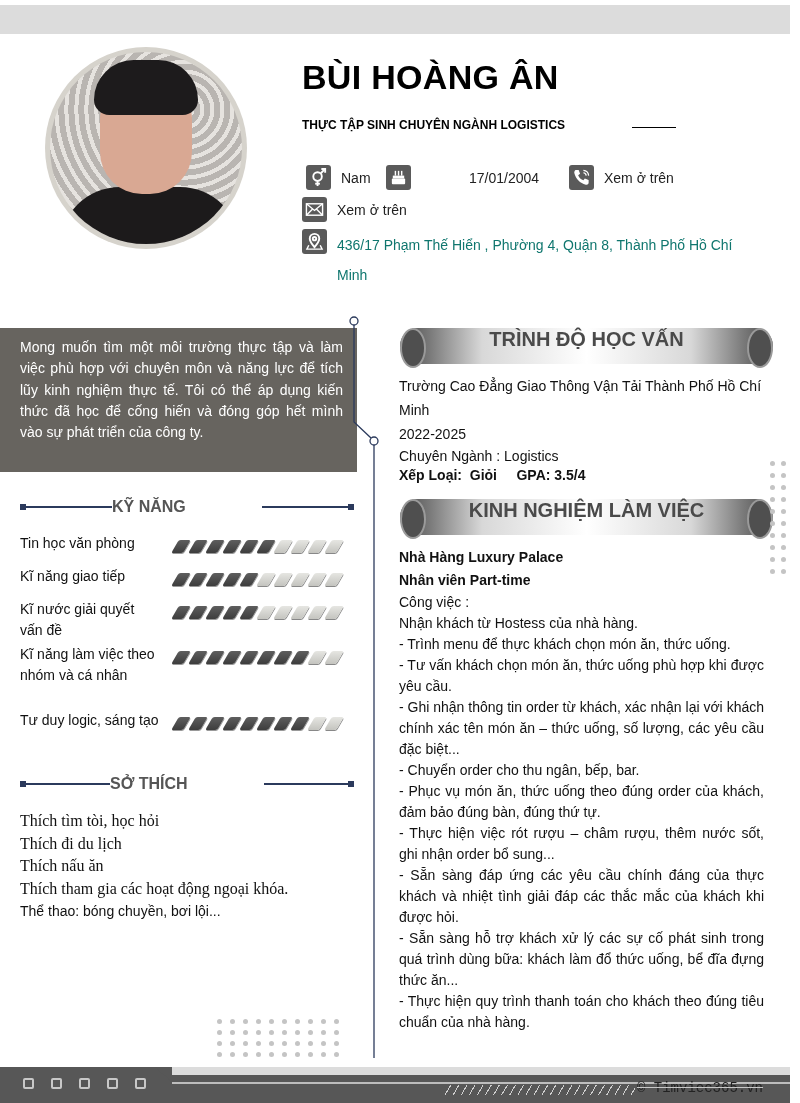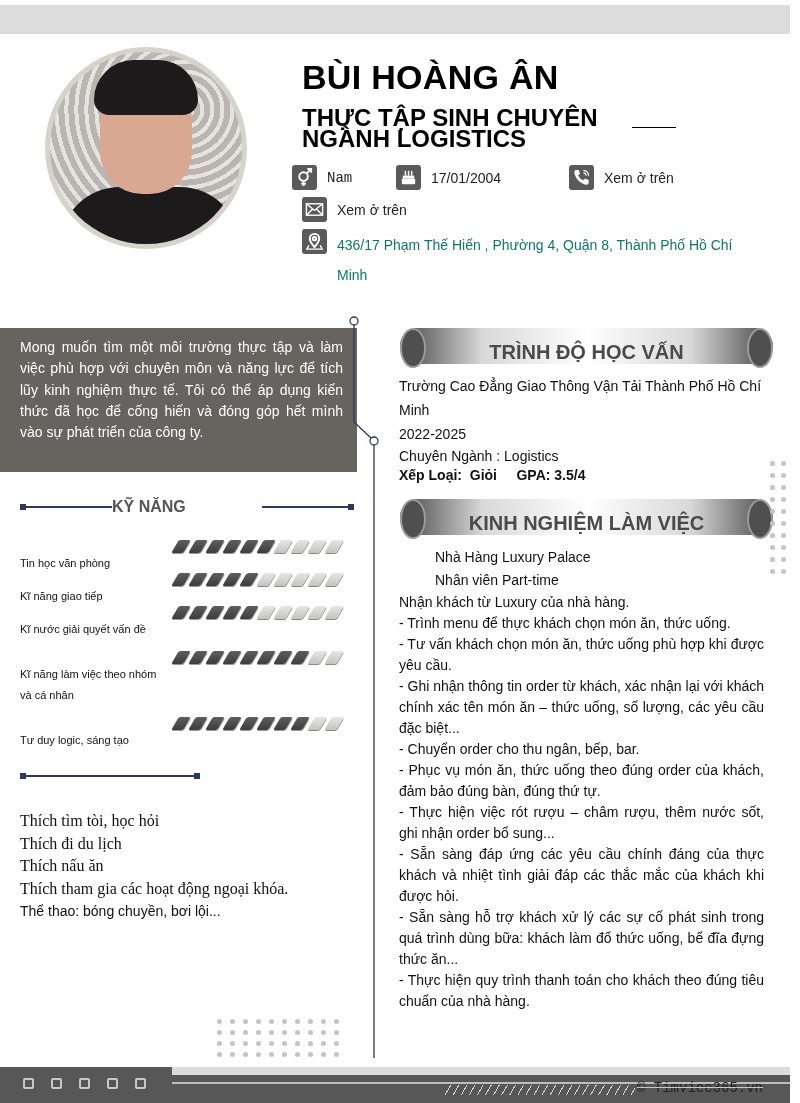--- a/index.html
+++ b/index.html
@@ -10,59 +10,59 @@
 
   .avatar { position: absolute; left: 45px; top: 47px; width: 202px; height: 202px; border-radius: 50%;
     background: #d6d3cc; padding: 5px; }
   .avatar-inner { width: 100%; height: 100%; border-radius: 50%; overflow: hidden; position: relative;
     background: repeating-radial-gradient(ellipse at 70% 30%, #b9b5b1 0 6px, #e6e3df 6px 10px); }
   .avatar-inner .head { position: absolute; left: 50px; top: 22px; width: 92px; height: 120px; border-radius: 46px 46px 42px 42px; background: #d9a893; }
   .avatar-inner .hair { position: absolute; left: 44px; top: 8px; width: 104px; height: 55px; border-radius: 52px 52px 20px 20px; background: #1d1b1c; }
   .avatar-inner .body { position: absolute; left: 10px; top: 135px; width: 180px; height: 80px; border-radius: 60px 60px 0 0; background: #1c1a1b; }
 
   .name { position: absolute; left: 302px; top: 58px; font-size: 34px; font-weight: 700; color: #000; letter-spacing: 0.3px; }
-  .job-title { position: absolute; left: 302px; top: 107px; width: 300px; font-size: 24px; font-weight: 700; color: #000; line-height: 21px; }
+  .job-title { position: absolute; left: 302px; top: 115px; width: 300px; font-size: 12px; font-weight: 700; color: #000; line-height: 21px; }
   .title-line { position: absolute; left: 632px; top: 127px; width: 44px; height: 1px; background: #000; }
 
   .info-row { position: absolute; display: flex; align-items: center; font-size: 14px; color: #222; }
   .icon-box { width: 25px; height: 25px; background: #5a5a5a; border-radius: 3px; display: flex; align-items: center; justify-content: center; color: #fff; margin-right: 10px; flex-shrink: 0; }
   .icon-box svg { width: 19px; height: 19px; }
   .addr { position: absolute; left: 337px; top: 230px; width: 420px; font-size: 14px; line-height: 30px; color: #0f766e; }
 
   .objective { position: absolute; left: 0; top: 328px; width: 357px; height: 144px; background: #67645f; color: #fff; font-size: 14px; line-height: 21.3px; padding: 9px 14px 0 20px; text-align: justify; }
 
   .timeline { position: absolute; left: 0; top: 0; width: 800px; height: 1103px; pointer-events: none; }
 
   .sec-head { position: absolute; display: flex; align-items: center; }
   .sec-head .ln { height: 2px; background: #2b3a5c; position: relative; }
   .sec-head .sq { width: 6px; height: 6px; background: #2b3a5c; position: absolute; top: -2px; }
   .sec-head .label { font-size: 16px; font-weight: 700; color: #555; text-align: left; }
 
-  .skill { position: absolute; left: 20px; font-size: 11px; line-height: 20.5px; color: #111; width: 140px; margin-top: 20px; }
+  .skill { position: absolute; left: 20px; font-size: 14px; line-height: 20.5px; color: #111; width: 140px; }
   .bar { position: absolute; left: 175px; display: flex; gap: 5px; }
   .seg { width: 12px; height: 13px; transform: skewX(-30deg); border-radius: 2px; }
   .seg.on { background: linear-gradient(180deg, #5e5e5e, #3d3d3d); box-shadow: 1px 1px 0 #999; }
   .seg.off { background: linear-gradient(180deg, #e6e6e2, #c4c4bf); box-shadow: 1px 1px 0 #888; }
 
   .hobbies { position: absolute; left: 20px; top: 810px; font-family: "Liberation Serif", "DejaVu Serif", serif; font-size: 16px; line-height: 22.5px; color: #111; }
   .hobbies .sans { font-family: "Liberation Sans", "DejaVu Sans", sans-serif; font-size: 14px; }
 
   .banner { position: absolute; left: 400px; width: 373px; height: 36px; border-radius: 18px / 18px;
     background: linear-gradient(90deg, #4a4a4a 0%, #7a7a7a 8%, #d8d8d8 22%, #ffffff 50%, #d8d8d8 78%, #7a7a7a 92%, #4a4a4a 100%);
-    display: flex; align-items: flex-end; justify-content: center; }
+    display: flex; align-items: flex-start; justify-content: center; }
   .banner::before, .banner::after { content: ""; position: absolute; top: 0; width: 22px; height: 36px; border-radius: 50%; background: #4f4f4f; border: 2px solid #9a9a9a; }
   .banner::before { left: 0; }
   .banner::after { right: 0; }
   .banner .btxt { font-size: 20px; font-weight: 700; color: #4a4a4a; position: relative; z-index: 1; }
 
   .edu { position: absolute; left: 399px; top: 374px; width: 370px; font-size: 14px; line-height: 24px; color: #111; }
   .edu .b { font-weight: 700; line-height: 18px; }
 
   .exp { position: absolute; left: 399px; top: 546px; width: 365px; font-size: 14px; line-height: 21px; color: #111; }
-  .exp .b { font-weight: 400; margin-left: 36px; }
+  .exp .b { font-weight: 700; }
   .exp p { text-align: justify; }
   .exp .meta { line-height: 23px; }
 
   .dots { position: absolute; display: grid; }
   .dots span { width: 5px; height: 5px; border-radius: 50%; background: #c4c4c4; }
 
   .footer { position: absolute; left: 0; top: 1067px; width: 800px; height: 32px; }
   .footer .dark { position: absolute; left: 0; top: 0; width: 790px; height: 36px; background: #575757; }
   .footer .light-strip { position: absolute; left: 172px; top: 0; width: 618px; height: 8px; background: #dcdcdc; }
   .footer .tab { position: absolute; left: 0; top: 0; width: 172px; height: 36px; background: #575757; clip-path: polygon(0 0, 155px 0, 172px 15px, 172px 36px, 0 36px); }
@@ -83,33 +83,33 @@
     <div class="body"></div>
     <div class="head"></div>
     <div class="hair"></div>
   </div>
 </div>
 
 <div class="name">BÙI HOÀNG ÂN</div>
 <div class="job-title">THỰC TẬP SINH CHUYÊN NGÀNH LOGISTICS</div>
 <div class="title-line"></div>
 
-<div class="info-row" style="left:292px; top:165px;font-family:Liberation Mono, monospace;">
+<div class="info-row" style="left:306px; top:165px;">
   <span class="icon-box">
     <svg viewBox="0 0 20 20" fill="none" stroke="#fff" stroke-width="2">
         <circle cx="9" cy="9" r="4.5"></circle>
         <line x1="9" y1="13.5" x2="9" y2="19"></line>
         <line x1="6.5" y1="16.5" x2="11.5" y2="16.5"></line>
         <line x1="12.5" y1="5.5" x2="17" y2="1"></line>
         <polyline points="13,1 17,1 17,5"></polyline>
       </svg>
   </span>
   <span>Nam</span>
 </div>
-<div class="info-row" style="left:396px; top:165px;">
+<div class="info-row" style="left:386px; top:165px;gap:48px;">
   <span class="icon-box">
     <svg viewBox="0 0 20 20" fill="#fff">
         <rect x="3" y="11" width="14" height="6" rx="1"></rect>
         <rect x="4" y="8" width="12" height="3"></rect>
         <rect x="6" y="3" width="1.5" height="5"></rect>
         <rect x="9.3" y="3" width="1.5" height="5"></rect>
         <rect x="12.6" y="3" width="1.5" height="5"></rect>
       </svg>
   </span>
   <span>17/01/2004</span>
@@ -228,20 +228,21 @@
     <span class="seg on"></span>
     <span class="seg on"></span>
     <span class="seg off"></span>
     <span class="seg off"></span>
   </div>
 
 <div class="sec-head" style="left:20px; top:775px; width:334px;">
   <div class="ln" style="width:90px;">
       <span class="sq" style="left:0;"></span>
     </div>
+  <div class="label" style="width:154px;">SỞ THÍCH</div>
   <div class="ln" style="width:90px;">
       <span class="sq" style="right:0;"></span>
     </div>
 </div>
 <div class="hobbies">
   <div>Thích tìm tòi, học hỏi</div>
   <div>Thích đi du lịch</div>
   <div>Thích nấu ăn</div>
   <div>Thích tham gia các hoạt động ngoại khóa.</div>
   <div class="sans">Thể thao: bóng chuyền, bơi lội...</div>
@@ -256,21 +257,22 @@
   <div style="line-height:20px;">Chuyên Ngành : Logistics</div>
   <div class="b" style="white-space:pre;">Xếp Loại:  Giỏi     GPA: 3.5/4</div>
 </div>
 
 <div class="banner" style="top:499px;">
   <span class="btxt">KINH NGHIỆM LÀM VIỆC</span>
 </div>
 <div class="exp">
   <div class="b meta">Nhà Hàng Luxury Palace</div>
   <div class="b meta">Nhân viên Part-time</div>
-  <div>Nhận khách từ Luxury của nhà hàng.</div>
+  <div>Công việc :</div>
+  <div>Nhận khách từ Hostess của nhà hàng.</div>
   <p>- Trình menu để thực khách chọn món ăn, thức uống.</p>
   <p>- Tư vấn khách chọn món ăn, thức uống phù hợp khi được yêu cầu.</p>
   <p>- Ghi nhận thông tin order từ khách, xác nhận lại với khách chính xác tên món ăn – thức uống, số lượng, các yêu cầu đặc biệt...</p>
   <p>- Chuyển order cho thu ngân, bếp, bar.</p>
   <p>- Phục vụ món ăn, thức uống theo đúng order của khách, đảm bảo đúng bàn, đúng thứ tự.</p>
   <p>- Thực hiện việc rót rượu – châm rượu, thêm nước sốt, ghi nhận order bổ sung...</p>
   <p>- Sẵn sàng đáp ứng các yêu cầu chính đáng của thực khách và nhiệt tình giải đáp các thắc mắc của khách khi được hỏi.</p>
   <p>- Sẵn sàng hỗ trợ khách xử lý các sự cố phát sinh trong quá trình dùng bữa: khách làm đổ thức uống, bể đĩa đựng thức ăn...</p>
   <p>- Thực hiện quy trình thanh toán cho khách theo đúng tiêu chuẩn của nhà hàng.</p>
 </div>

